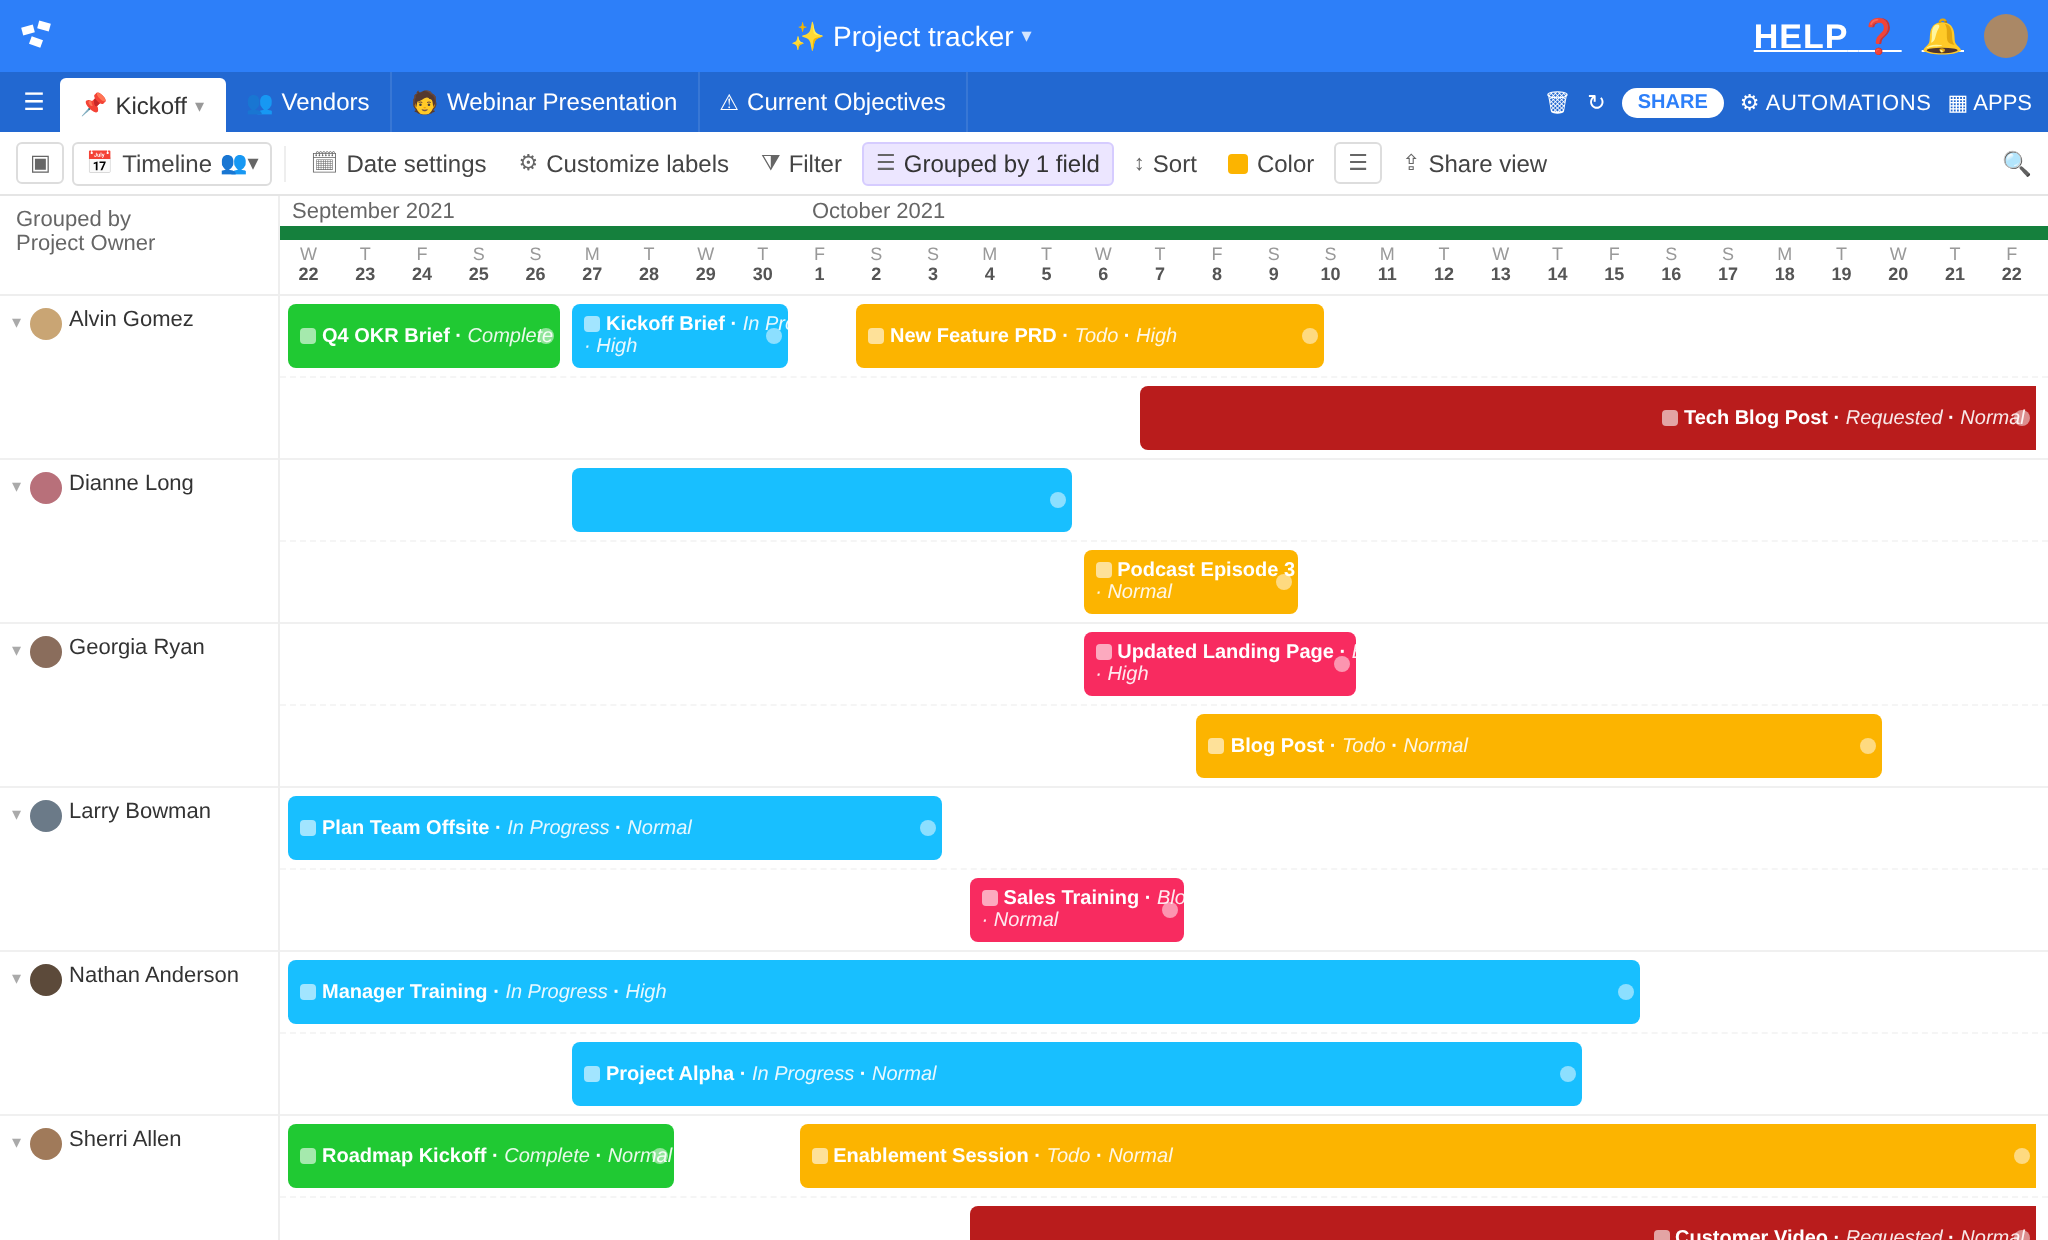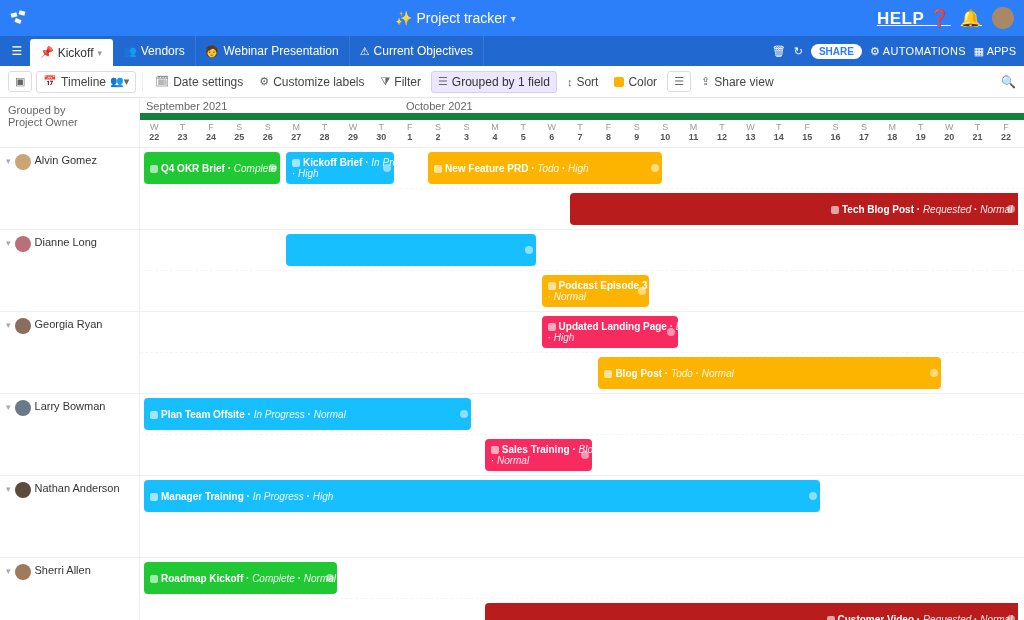--- a/index.html
+++ b/index.html
@@ -416,27 +416,37 @@
             </div>
           </div>
         </div>
         <div class="owner-lanes" style="height: 82px;">
           <div class="lane">
             <div class="card c-blue" style="left: 4px; width: 675.6px;">
               <span class="line1"><span class="pill"></span>Manager Training · <span class="meta">In Progress</span> · <span class="meta">High</span></span>
               <span class="handle"></span>
             </div>
           </div>
+          <div class="lane">
+            <div class="card c-blue" style="left: 146px; width: 505.2px;">
+              <span class="line1"><span class="pill"></span>Project Alpha · <span class="meta">In Progress</span> · <span class="meta">Normal</span></span>
+              <span class="handle"></span>
+            </div>
+          </div>
         </div>
         <div class="owner-lanes" style="height: 82px;">
           <div class="lane">
             <div class="card c-green" style="left: 4px; width: 192.8px;">
               <span class="line1"><span class="pill"></span>Roadmap Kickoff · <span class="meta">Complete</span> · <span class="meta">Normal</span></span>
               <span class="handle"></span>
             </div>
+            <div class="card c-orange extends-right" style="left: 259.6px; width: 618.8px;">
+              <span class="line1"><span class="pill"></span>Enablement Session · <span class="meta">Todo</span> · <span class="meta">Normal</span></span>
+              <span class="handle"></span>
+            </div>
           </div>
           <div class="lane">
             <div class="card c-purple extends-right" style="left: 344.8px; width: 533.6px;">
               <span class="line1"><span class="pill"></span>Customer Video · <span class="meta">Requested</span> · <span class="meta">Normal</span></span>
               <span class="handle"></span>
             </div>
           </div>
         </div>
       </div>
   </div>

